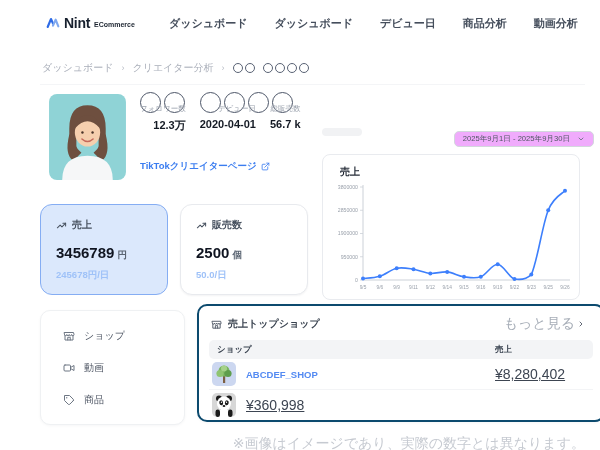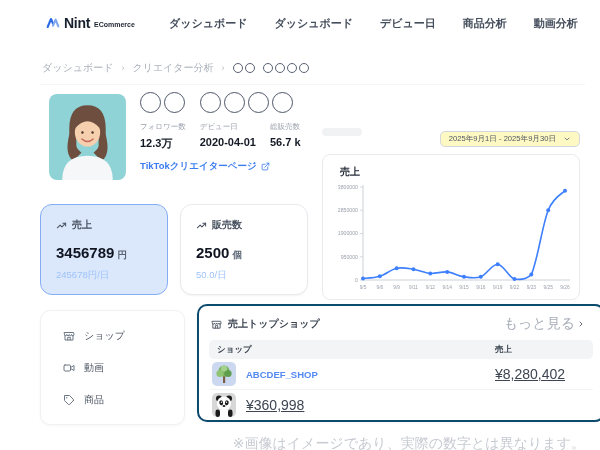--- a/index.html
+++ b/index.html
@@ -24,44 +24,44 @@
   .bc-circle{width:10px;height:10px;border:1.2px solid #596274;border-radius:50%;box-sizing:border-box;}
   .bc-ggap{width:4px;}
   .top-divider{position:absolute;left:40px;right:15px;top:84px;height:1px;background:#f4f5f7;}
 
   
   .avatar{position:absolute;left:49px;top:94px;width:77px;height:86px;border-radius:8px;overflow:hidden;}
   .avatar svg{display:block;width:100%;height:100%;}
   .name-circles{position:absolute;left:140px;top:92px;display:flex;gap:3px;align-items:center;}
   .name-circle{width:21px;height:21px;border:1.6px solid #4d5668;border-radius:50%;box-sizing:border-box;}
   .name-ggap{width:9px;}
-  .stats{position:absolute;left:140px;top:122px;display:flex;}
+  .stats{position:absolute;left:140px;top:104px;display:flex;text-align:right;}
   .stat{margin-right:14px;}
   .stat-label{font-size:7.5px;color:#9aa1ad;margin-bottom:4px;white-space:nowrap;}
   .stat-value{font-size:11px;font-weight:700;color:#141a24;white-space:nowrap;}
   .tiktok-link{position:absolute;left:140px;top:160px;display:flex;align-items:center;gap:4px;
                font-size:9.5px;font-weight:600;color:#3b7df0;cursor:pointer;}
   .tiktok-link .icon{width:9px;height:9px;display:inline-flex;}
 
   
   .metric-card{position:absolute;top:204px;width:128px;height:91px;border-radius:12px;
                box-sizing:border-box;padding:13px 15px;cursor:pointer;}
   .metric-card.selected{left:40px;background:#dbe8fc;border:1.5px solid #85adf3;}
   .metric-card.plain{left:180px;background:#fff;border:1px solid #e8eaee;box-shadow:0 1px 2px rgba(16,24,40,.05);}
   .metric-head{display:flex;align-items:center;gap:5px;font-size:10px;font-weight:600;color:#46505e;}
   .metric-head .icon{width:11px;height:11px;display:inline-flex;color:#46505e;}
   .metric-value{margin-top:12px;font-size:15px;font-weight:800;color:#0f1420;}
   .metric-unit{font-size:9.5px;font-weight:600;color:#5a6472;margin-left:3px;}
-  .metric-sub{margin-top:7px;font-size:9.5px;font-weight:400;color:#9fc2f8;}
+  .metric-sub{margin-top:7px;font-size:9.5px;font-weight:700;color:#9fc2f8;}
 
   
   .mini-skeleton{position:absolute;left:322px;top:128px;width:40px;height:8px;border-radius:4px;background:#f1f2f4;}
-  .period{position:absolute;top:131px;right:20px;height:16px;display:flex;align-items:center;gap:7px;
+  .period{position:absolute;top:131px;right:6px;height:16px;display:flex;align-items:center;gap:7px;
           padding:0 8px;border:1px solid #d3d7dd;border-radius:5px;font-size:7.6px;color:#4e5662;
-          background:#fef9c3;cursor:pointer;box-sizing:border-box;}
+          background:#f0abfc;cursor:pointer;box-sizing:border-box;}
   .period .icon{width:8px;height:8px;display:inline-flex;color:#6a7382;}
   .chart-card{position:absolute;left:322px;top:154px;width:258px;height:146px;border:1px solid #e9ebef;
               border-radius:8px;background:#fff;box-sizing:border-box;}
   .chart-title{position:absolute;left:17px;top:10px;font-size:10px;font-weight:700;color:#1f2632;}
   .chart-svg-wrap{position:absolute;left:6px;top:25px;width:246px;height:116px;}
   .chart-svg-wrap text{font-family:"Liberation Sans","DejaVu Sans",sans-serif;}
 
   
   .side-card{position:absolute;left:40px;top:310px;width:145px;height:115px;border:1px solid #eff1f3;
              border-radius:10px;background:#fff;box-shadow:0 1px 3px rgba(16,24,40,.04);

